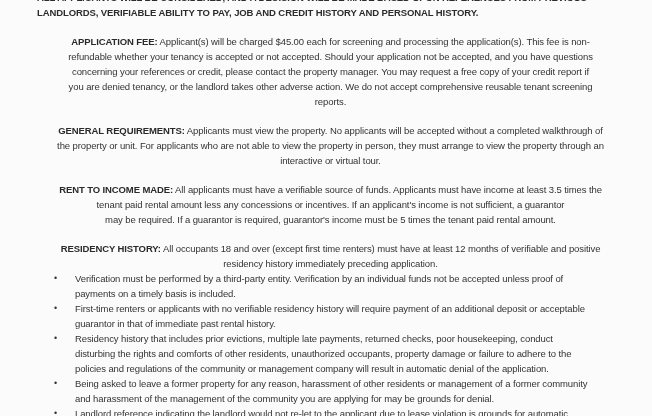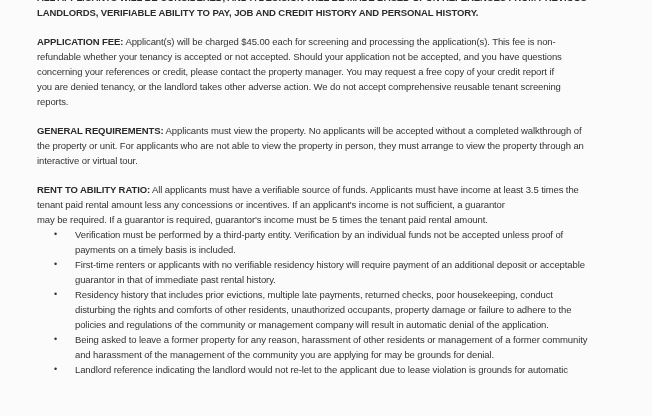--- a/index.html
+++ b/index.html
@@ -29,20 +29,21 @@
     white-space: pre-wrap;
     color: #333333;
   }
   .intro {
     margin-top: -10px;
     font-weight: bold;
     color: #2c2c2c;
   }
   .section {
     margin-top: 14px;
+    text-align: center;
   }
   .section-label {
     font-weight: bold;
     color: #2a2a2a;
   }
   .bullets {
     margin: 0;
     padding: 0;
   }
   .bullet {
@@ -72,24 +73,26 @@
   <div class="doc-text section"><span class="section-label">APPLICATION FEE:</span><span> Applicant(s) will be charged $45.00 each for screening and processing the application(s). This fee is non-
 refundable whether your tenancy is accepted or not accepted. Should your application not be accepted, and you have questions
 concerning your references or credit, please contact the property manager. You may request a free copy of your credit report if
 you are denied tenancy, or the landlord takes other adverse action. We do not accept comprehensive reusable tenant screening
 reports.</span></div>
 
   <div class="doc-text section"><span class="section-label">GENERAL REQUIREMENTS:</span><span> Applicants must view the property. No applicants will be accepted without a completed walkthrough of
 the property or unit. For applicants who are not able to view the property in person, they must arrange to view the property through an
 interactive or virtual tour.</span></div>
 
-  <div class="doc-text section"><span class="section-label">RENT TO ABILITY RATIO:</span><span> All applicants must have a verifiable source of funds. Applicants must have income at least 3.5 times the
+  <div class="doc-text section"><span class="section-label">RENT TO INCOME MADE:</span><span> All applicants must have a verifiable source of funds. Applicants must have income at least 3.5 times the
 tenant paid rental amount less any concessions or incentives. If an applicant's income is not sufficient, a guarantor
 may be required. If a guarantor is required, guarantor's income must be 5 times the tenant paid rental amount.</span></div>
 
+  <div class="doc-text section"><span class="section-label">RESIDENCY HISTORY:</span><span> All occupants 18 and over (except first time renters) must have at least 12 months of verifiable and positive
+residency history immediately preceding application.</span></div>
 
   <div class="bullets">
     <div class="doc-text bullet">
       <span class="bullet-marker">•</span>
       <span class="bullet-text">Verification must be performed by a third-party entity. Verification by an individual funds not be accepted unless proof of
 payments on a timely basis is included.</span>
     </div>
     <div class="doc-text bullet">
       <span class="bullet-marker">•</span>
       <span class="bullet-text">First-time renters or applicants with no verifiable residency history will require payment of an additional deposit or acceptable

